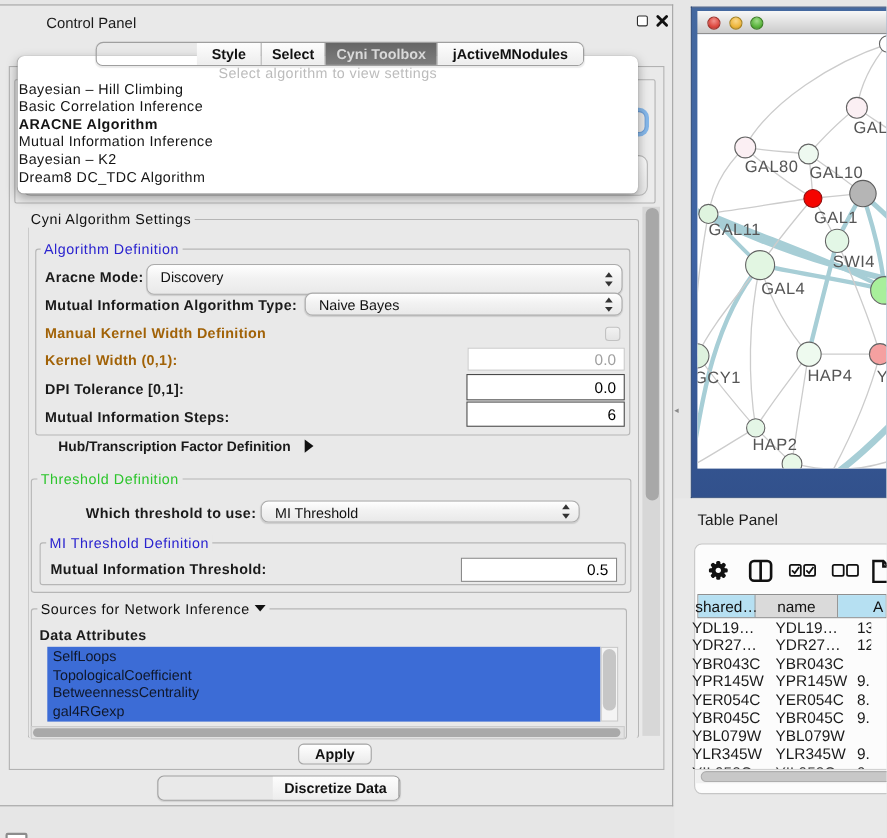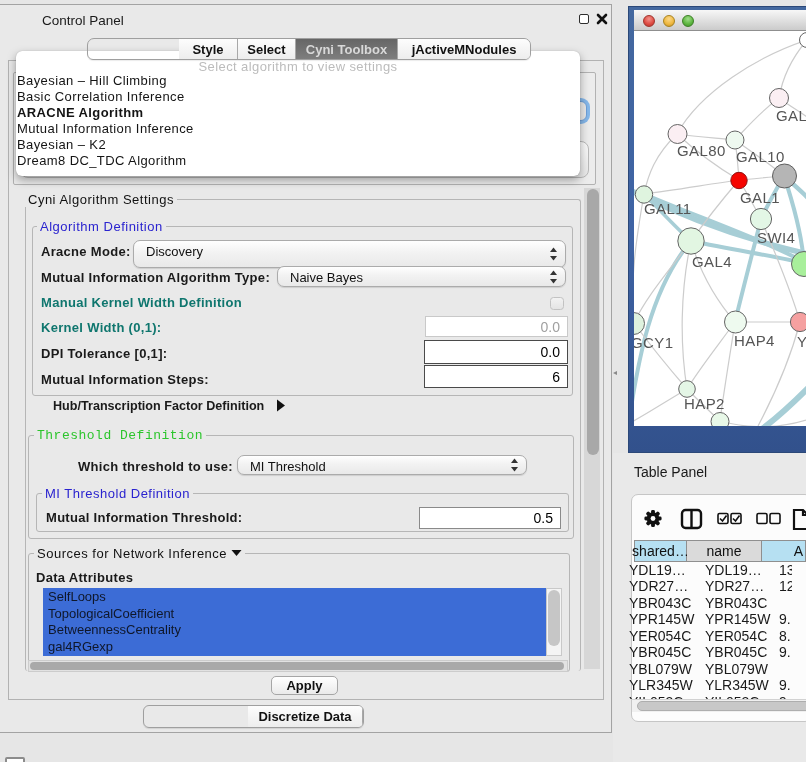--- a/index.html
+++ b/index.html
@@ -1,20 +1,20 @@
 <!DOCTYPE html>
 <html><head>
 <meta charset="utf-8">
 <style>
 * { margin:0; padding:0; box-sizing:border-box; font-family:"Liberation Sans", sans-serif; }
 html,body { width:806px; height:762px; overflow:hidden; background:#e6e6e6; }
 #root { position:relative; width:806px; height:762px; overflow:hidden; }
 .abs { position:absolute; }
 .lbl { position:absolute; font-size:13px; font-weight:bold; color:#1a1a1a; white-space:nowrap; letter-spacing:0.3px; }
-.dis { color:#0f766e; }
+.dis { color:#a16207; }
 .combo { position:absolute; border:1px solid #ababab; border-radius:7px;
   background:linear-gradient(#ffffff,#f2f2f2 45%,#e9e9e9); box-shadow:0 1px 1px rgba(0,0,0,0.12);
   font-size:13px; color:#111; }
 .combo .ct { position:absolute; left:12px; top:3px; }
 .combo .ar { position:absolute; right:7px; top:0; height:100%; display:flex; flex-direction:column; justify-content:center; }
 .ar svg { display:block; }
 .tfield { position:absolute; background:#fff; font-size:14px; color:#000; text-align:right; }
 .tfield span { position:absolute; right:7px; top:50%; transform:translateY(-50%); }
 .group { position:absolute; border:1px solid #b6b6b6; border-radius:3px; }
 .gtitle { position:absolute; background:#e9e9e9; padding:0 3px; font-size:13px; white-space:nowrap; letter-spacing:0.5px; }
@@ -103,21 +103,21 @@
 <div class="tfield" style="left:424px; top:365px; width:144px; height:23px; border:1.3px solid #4a4a4a;">
       <span>6</span>
     </div>
 
 <div class="lbl" style="left:53px; top:399px; font-size:12.6px; letter-spacing:0;">Hub/Transcription Factor Definition</div>
 <svg class="abs" style="left:276px; top:399px;" width="10" height="13" viewBox="0 0 10 13">
       <path d="M1 0.5 L9 6.5 L1 12.5 Z" fill="#111"></path>
     </svg>
 
 <div class="group" style="left:28px; top:435px; width:546px; height:104px;"></div>
-<div class="gtitle" style="left:34px; top:428px; color:#2cc52c;font-family:Liberation Mono, monospace;">Threshold Definition</div>
+<div class="gtitle" style="left:34px; top:428px; color:#2cc52c;">Threshold Definition</div>
 
 <div class="lbl" style="left:78px; top:459px;">Which threshold to use:</div>
 <div class="combo" style="left:237px; top:455px; width:290px; height:20px;">
       <span class="ct">MI Threshold</span>
       <span class="ar">
         <svg width="9" height="14" viewBox="0 0 9 14">
           <path d="M4.5 0.5 L8 5 L1 5 Z" fill="#333"></path>
           <path d="M4.5 13.5 L8 9 L1 9 Z" fill="#333"></path>
         </svg>
       </span>

